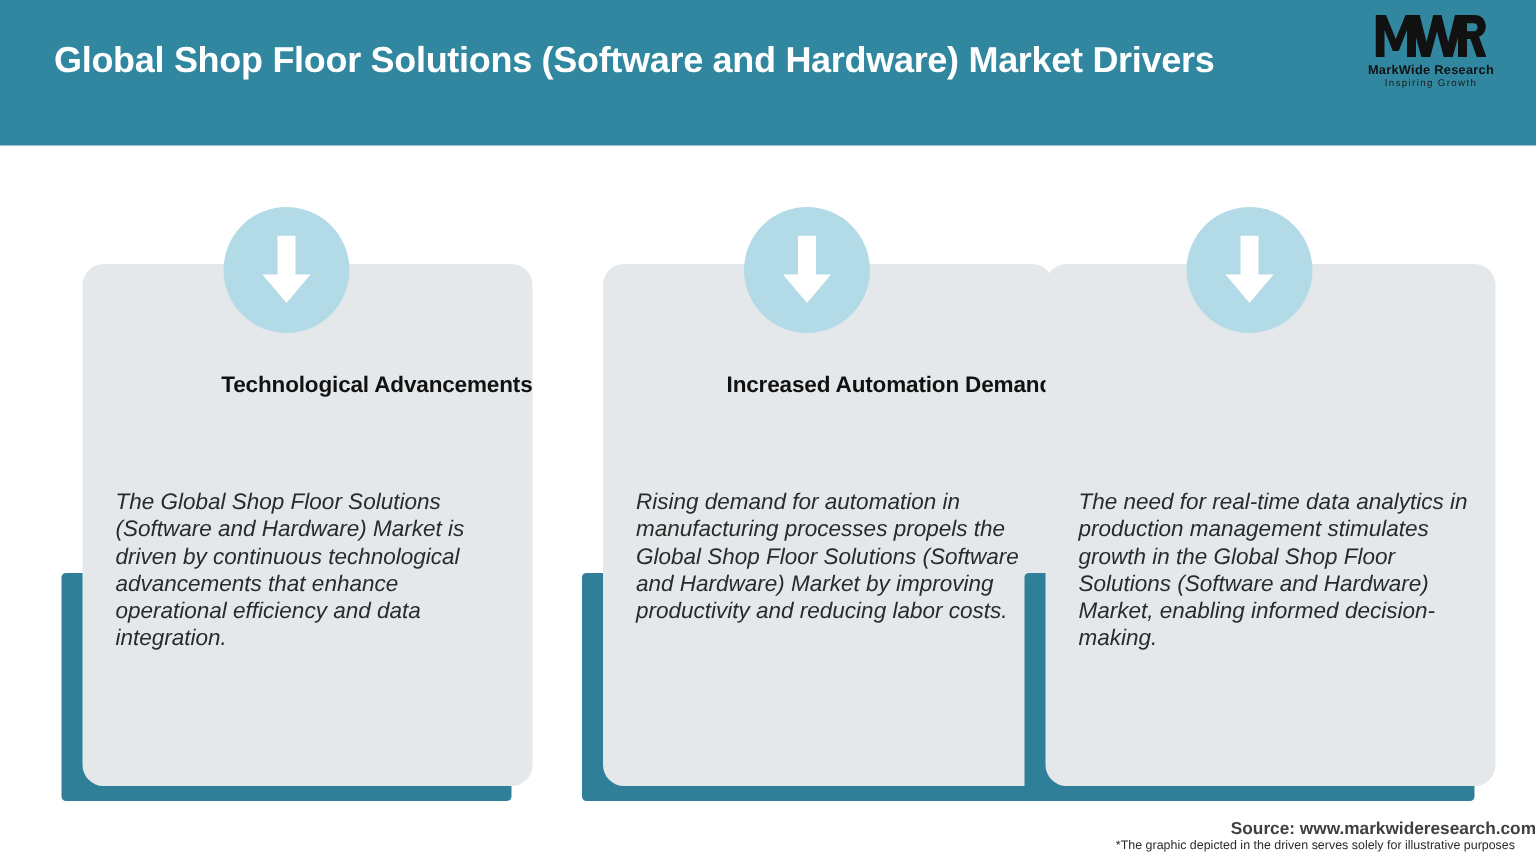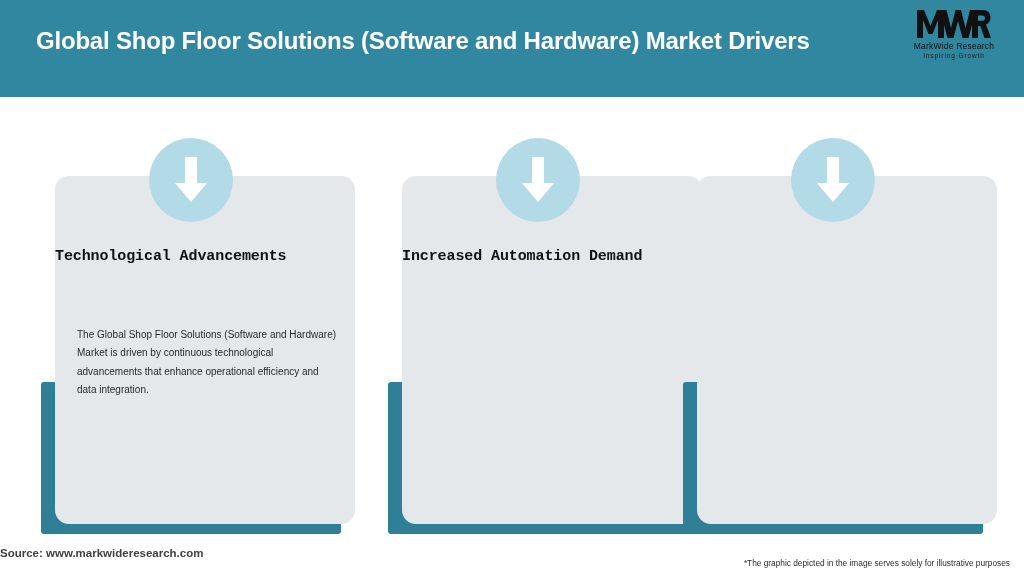--- a/index.html
+++ b/index.html
@@ -34,21 +34,21 @@
     text-align:center;
   }
   .logo-mark {
     position:relative;
     height:32px;
     display:flex; align-items:center; justify-content:center;
   }
   .logo-mark svg { display:block; }
   .logo-name {
     font-size:8.5px;
-    font-weight:normal;
+    font-weight:bold;
     color:#111111;
     letter-spacing:0.2px;
     margin-top:1px;
     white-space:nowrap;
   }
   .logo-tag {
     font-size:6.5px;
     color:#1b1b1b;
     letter-spacing:0.9px;
     margin-top:1px;
@@ -78,36 +78,36 @@
     left:14px; top:0;
     width:300px; height:348px;
     background:#e4e8ea;
     border-radius:14px;
   }
 
   .card-title {
     position:absolute;
     left:14px; top:70px;
     width:300px;
-    text-align:left;
+    text-align:right;
     font-size:15px;
     font-weight:bold;
     color:#111111;
     line-height:22px;
     letter-spacing:-0.1px;
-    font-family:Liberation Mono, monospace;
   }
 
   .card-body {
     position:absolute;
     left:36px; top:150px;
     width:262px;
-    font-size:10px;
+    font-size:15px;
     color:#2a2a2a;
     line-height:18.3px;
+    font-style:italic;
   }
 
   
   .icon-circle {
     position:absolute;
     top:-38px;
     left:108px;
     width:84px; height:84px;
     border-radius:50%;
     background:#b3dae7;
@@ -115,21 +115,21 @@
   .icon-circle svg {
     position:absolute; left:50%; top:50%;
     transform:translate(-50%,-50%);
   }
 
   
   .footer-source {
     position:absolute;
     left:0; top:547px;
     width:1024px;
-    text-align:left;
+    text-align:right;
     font-size:11.5px;
     font-weight:bold;
     color:#404040;
   }
   .footer-note {
     position:absolute;
     right:14px; top:558px;
     font-size:8.3px;
     color:#2b2b2b;
     white-space:nowrap;
@@ -175,28 +175,30 @@
 
   <div class="card-group g1">
     <div class="card-plate"></div>
     <div class="card-face"></div>
     <div class="icon-circle">
       <svg width="34" height="46" viewBox="0 0 34 46" aria-hidden="true">
         <path d="M11,0 L23,0 L23,26 L33,26 L17,45 L1,26 L11,26 Z" fill="#ffffff"></path>
       </svg>
     </div>
     <div class="card-title">Increased Automation Demand</div>
+    <div class="card-body">Rising demand for automation in manufacturing processes propels the Global Shop Floor Solutions (Software and Hardware) Market by improving productivity and reducing labor costs.</div>
   </div>
 
   <div class="card-group g2">
     <div class="card-plate"></div>
     <div class="card-face"></div>
     <div class="icon-circle">
       <svg width="34" height="46" viewBox="0 0 34 46" aria-hidden="true">
         <path d="M11,0 L23,0 L23,26 L33,26 L17,45 L1,26 L11,26 Z" fill="#ffffff"></path>
       </svg>
     </div>
+    <div class="card-body">The need for real-time data analytics in production management stimulates growth in the Global Shop Floor Solutions (Software and Hardware) Market, enabling informed decision-making.</div>
   </div>
 
 </div>
 
 <div class="footer-source">Source: www.markwideresearch.com</div>
-<div class="footer-note">*The graphic depicted in the image serves solely for illustrative purposes</div>
+<div class="footer-note">*The graphic depicted in the driven serves solely for illustrative purposes</div>
 
 </body></html>

